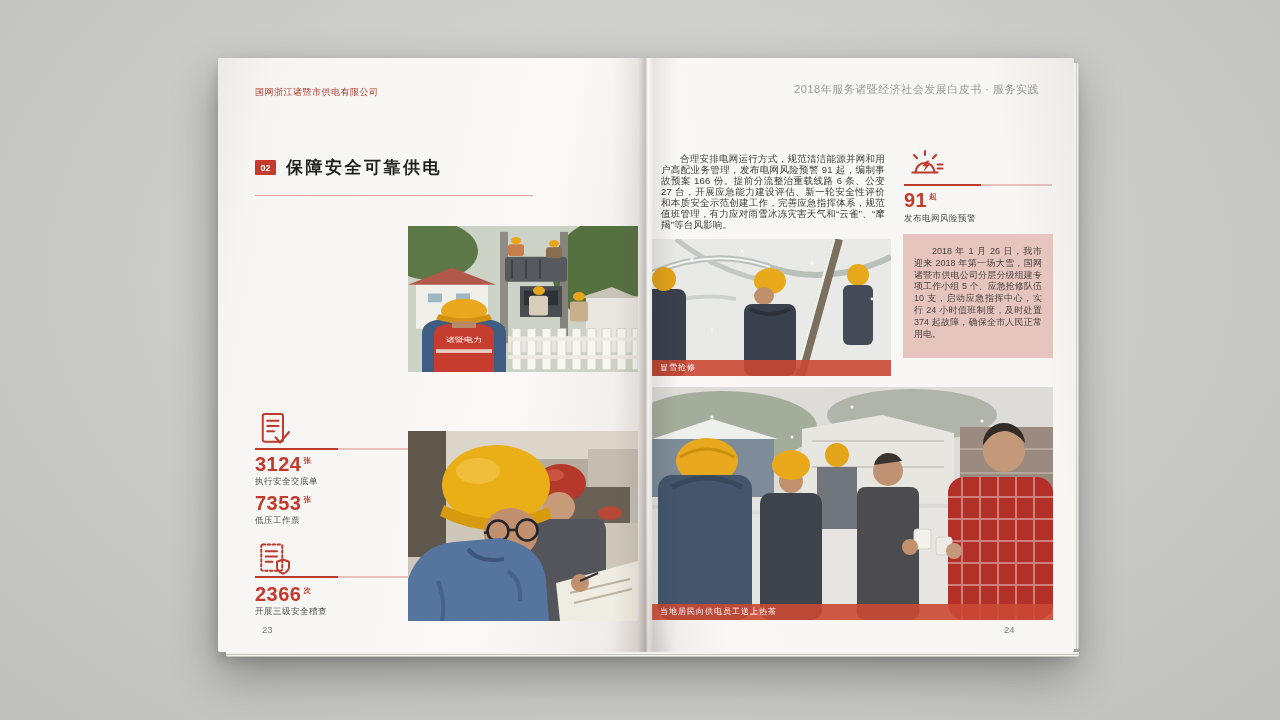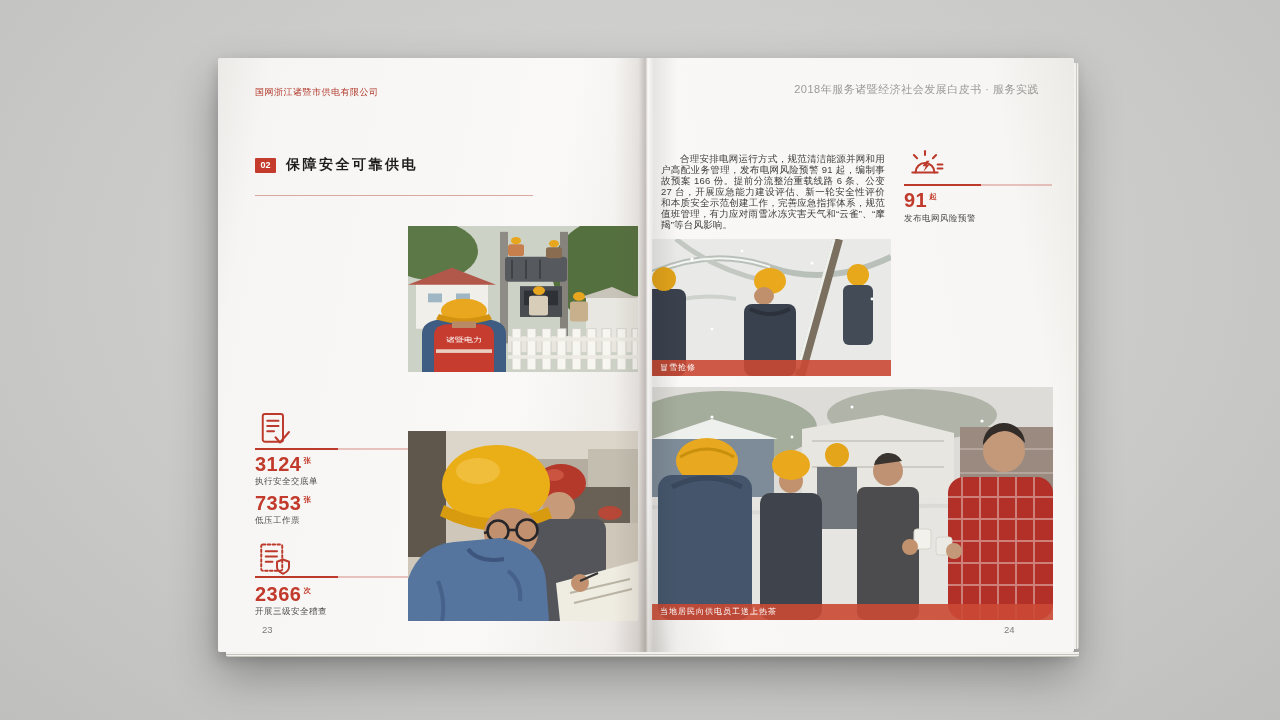--- a/index.html
+++ b/index.html
@@ -19,21 +19,21 @@
     background:linear-gradient(to right,rgba(0,0,0,0) 0%,rgba(90,75,65,.10) 38%,rgba(55,42,36,.26) 49%,rgba(255,255,255,.14) 53%,rgba(0,0,0,.08) 62%,rgba(0,0,0,0) 100%);}
   .stack-right{position:absolute;right:-5px;top:5px;bottom:3px;width:5px;border-radius:0 2px 2px 0;
     background:repeating-linear-gradient(to right,#f3f1ed 0 1.6px,#ccc8c2 1.6px 2.6px);}
   .stack-bottom{position:absolute;left:8px;right:-5px;bottom:-5px;height:5px;border-radius:0 0 2px 2px;
     background:repeating-linear-gradient(to bottom,#f3f1ed 0 1.6px,#c8c4be 1.6px 2.6px);}
   .pg-header-left{position:absolute;left:37px;top:28px;font-size:9px;letter-spacing:.5px;color:#b23a2c;}
   .pg-header-right{position:absolute;right:35px;top:24px;font-size:11px;letter-spacing:.5px;color:#9a9a99;}
   .section-row{position:absolute;left:37px;top:98px;display:flex;align-items:center;}
   .sec-num{width:21px;height:15px;background:#c43b2d;color:#fff;font-size:9px;font-weight:bold;
     display:flex;align-items:center;justify-content:center;border-radius:1px;}
-  .sec-title{margin-left:10px;font-size:14px;font-weight:bold;color:#1e1e1e;letter-spacing:2.5px;}
+  .sec-title{margin-left:10px;font-size:17px;font-weight:bold;color:#1e1e1e;letter-spacing:2.5px;}
   .title-rule{position:absolute;left:37px;top:137px;width:278px;height:1px;background:#d9a89f;}
   .bodytext{position:absolute;font-size:9.5px;line-height:10.9px;color:#3d3d3d;
     text-align:justify;text-indent:2em;letter-spacing:.2px;}
   .pagenum{position:absolute;font-size:9.5px;color:#7b7b7a;}
   
   .stat-rule{position:absolute;height:2px;background:linear-gradient(to right,#bc392b 0 52%,rgba(188,57,43,.28) 52% 100%);}
   .stat-val{position:absolute;font-size:20px;font-weight:bold;color:#c13a2b;letter-spacing:.5px;line-height:1;}
   .stat-val .u{font-size:7.5px;font-weight:bold;vertical-align:super;margin-left:2px;}
   .stat-lab{position:absolute;font-size:8.5px;color:#4c4c4c;letter-spacing:.5px;}
   .icon{position:absolute;}
@@ -203,20 +203,21 @@
           <line x1="40" y1="26" x2="46" y2="26"></line>
             <line x1="40" y1="31" x2="46" y2="31"></line>
         </svg>
       </div>
       <div class="stat-rule" style="left:258px;top:126px;width:148px;"></div>
       <div class="stat-val" style="left:258px;top:132px;">
         <span>91</span><span class="u">起</span>
       </div>
       <div class="stat-lab" style="left:258px;top:155px;">发布电网风险预警</div>
 
+      <div class="highlight-box">2018 年 1 月 26 日，我市迎来 2018 年第一场大雪，国网诸暨市供电公司分层分级组建专项工作小组 5 个、应急抢修队伍 10 支，启动应急指挥中心，实行 24 小时值班制度，及时处置 374 起故障，确保全市人民正常用电。</div>
 
       <div class="photo" style="left:6px;top:181px;width:239px;height:137px;">
         <svg viewBox="0 0 239 137" preserveAspectRatio="none">
           <rect width="239" height="137" fill="#e9eae7"></rect>
           <path d="M0 34 Q 60 8 118 28 T 239 18" stroke="#b9c0ba" stroke-width="6" fill="none"></path>
           <path d="M24 0 Q 66 34 124 44" stroke="#c3c9c2" stroke-width="5" fill="none"></path>
           <path d="M0 70 Q 40 52 84 60" stroke="#cdd2cc" stroke-width="4" fill="none"></path>
           <path d="M0 34 Q 60 8 118 28" stroke="#f4f6f3" stroke-width="2" fill="none"></path>
           <path d="M186 0 L 148 137" stroke="#7b6f60" stroke-width="10"></path>
           <path d="M182 0 L 146 130" stroke="#eef0ec" stroke-width="3"></path>

